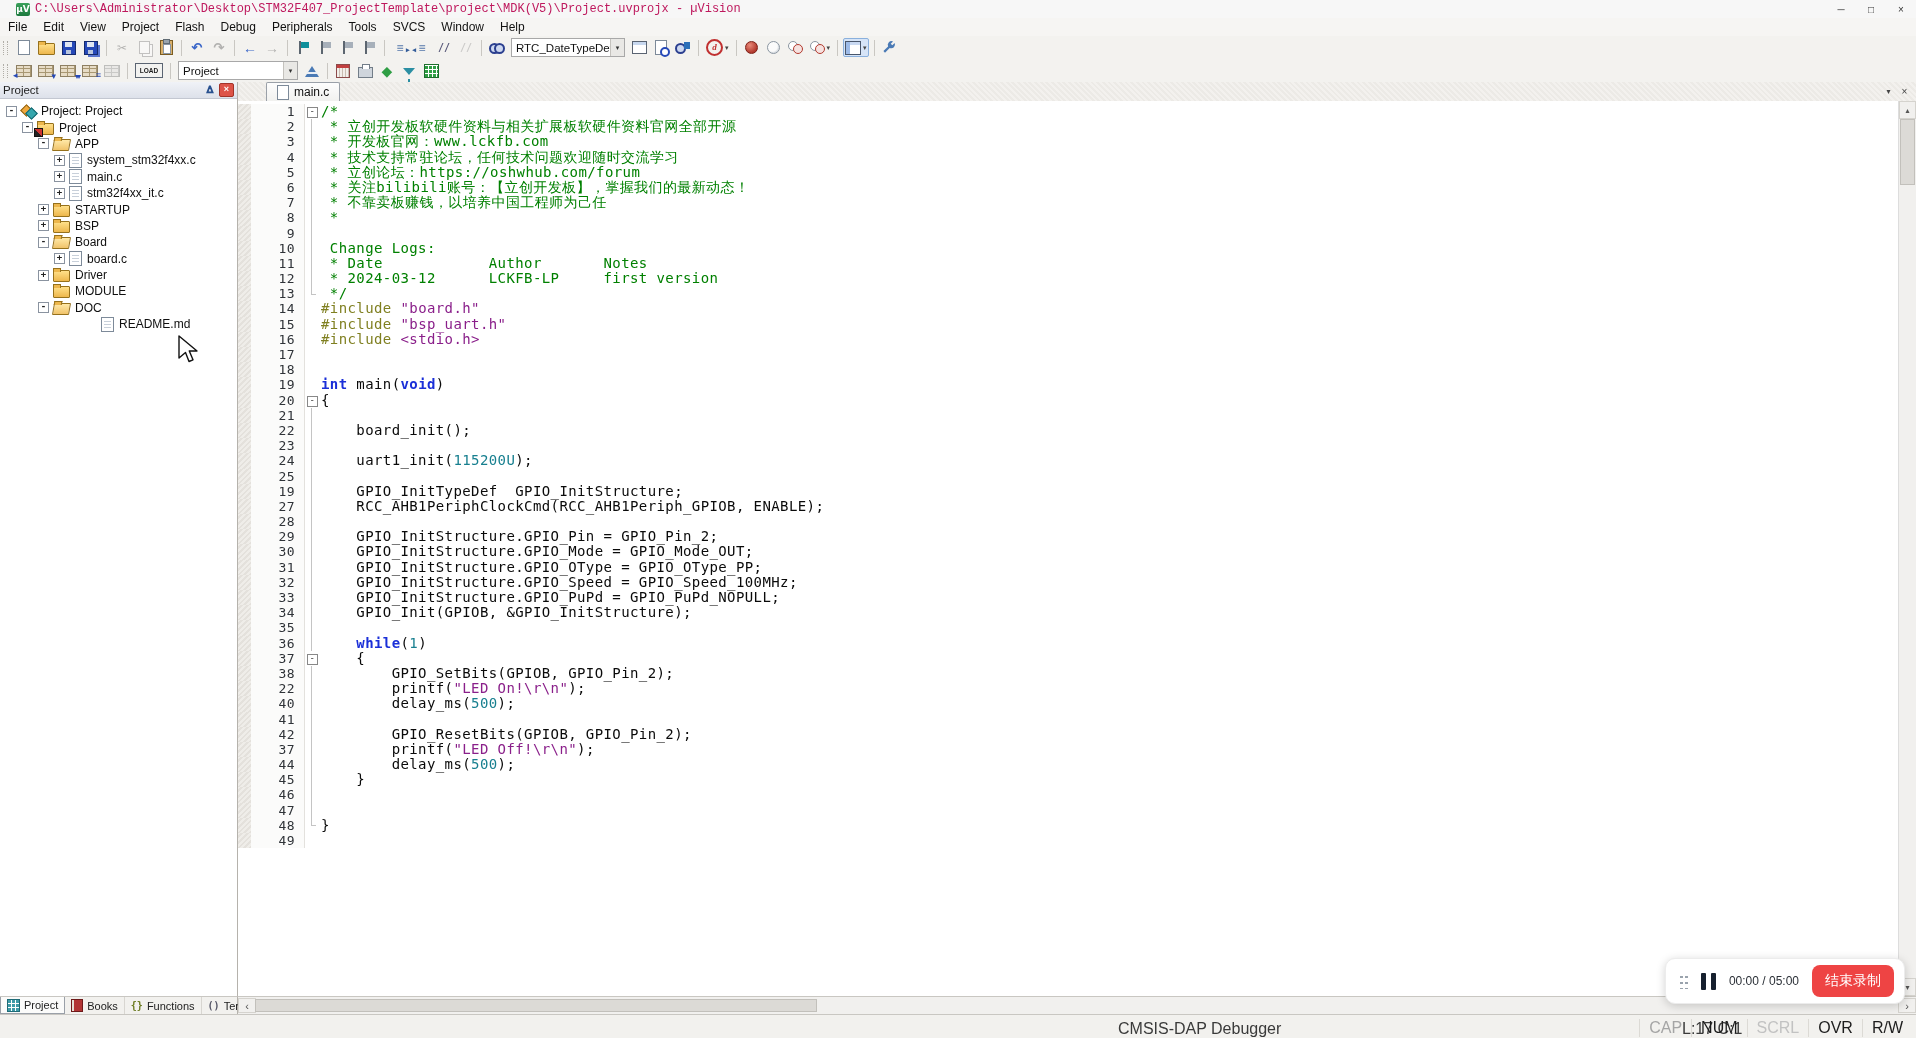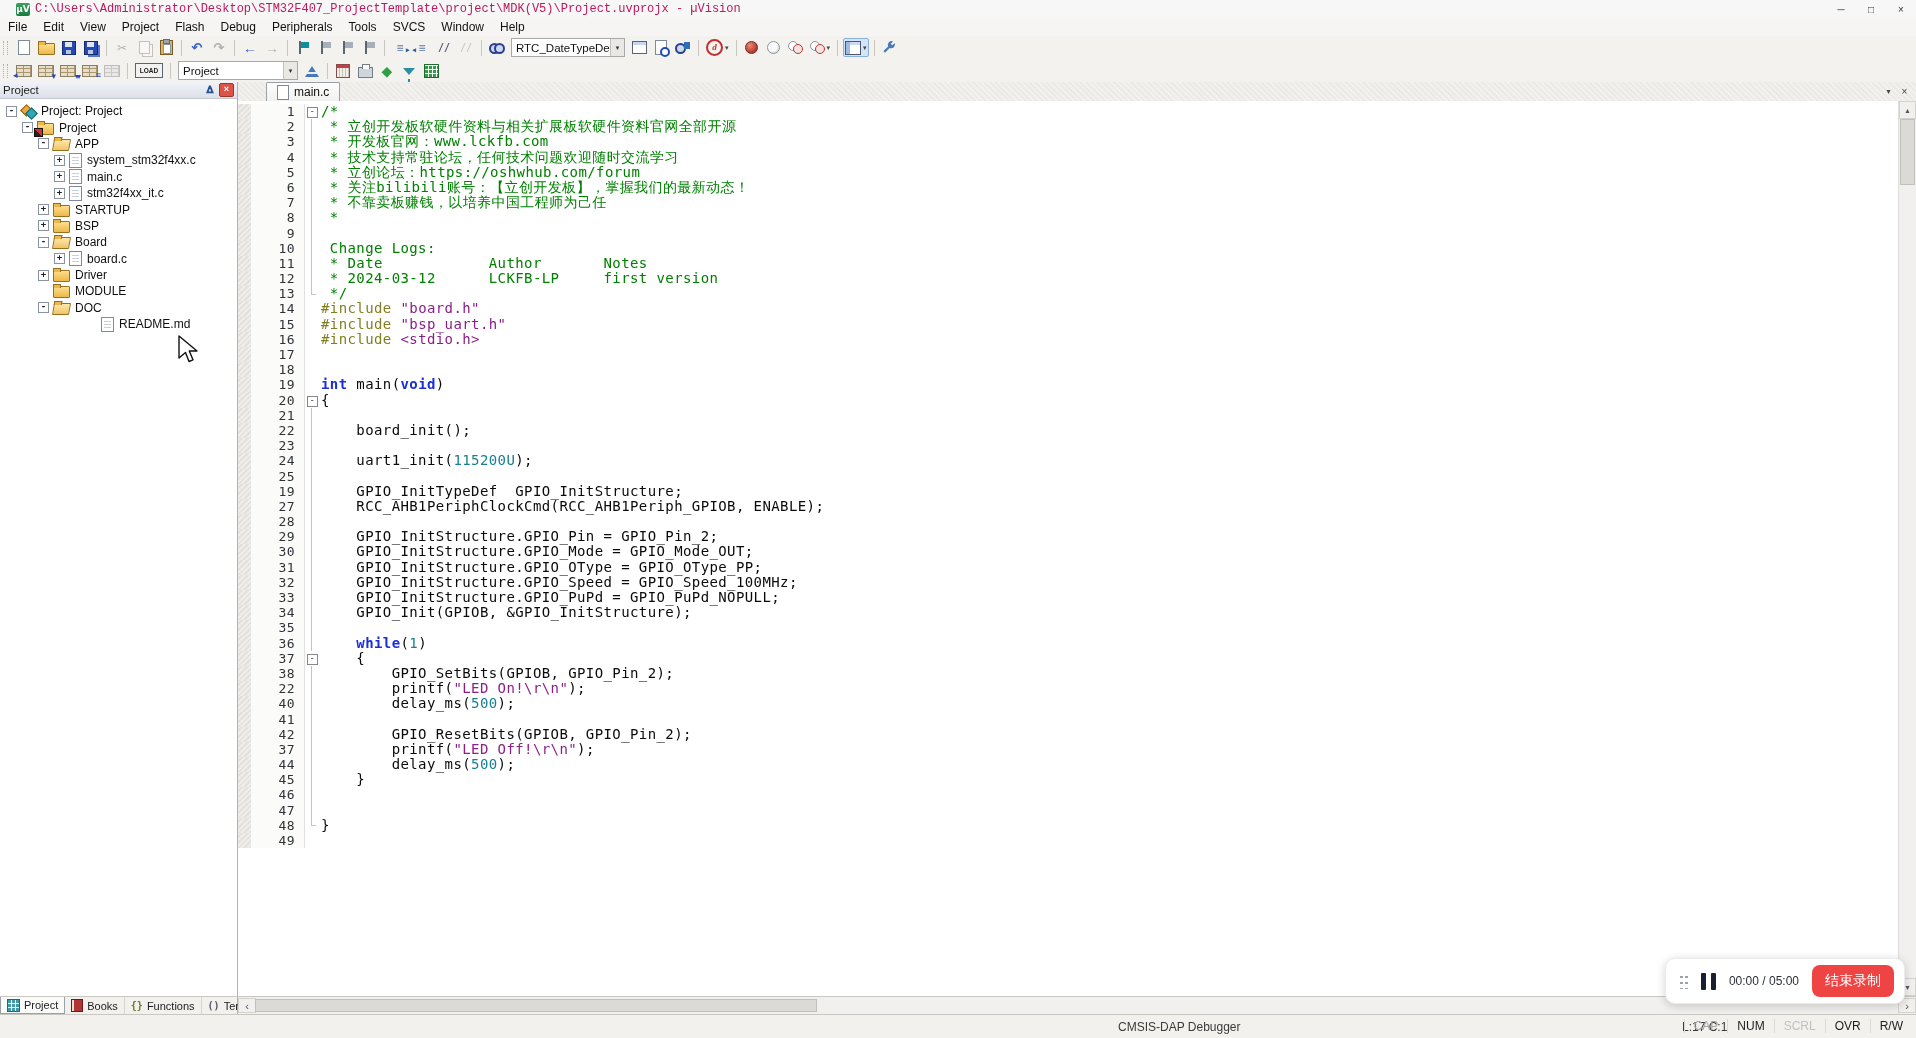--- a/index.html
+++ b/index.html
@@ -190,21 +190,21 @@
   .bt-books{width:10px;height:11px;background:#b23434;border:1px solid #6e1a1a;box-shadow:inset 2px 0 0 #e6e0d6;}
   .bt-glyph{font:bold 10px/11px "DejaVu Sans Mono",monospace;color:#6b7a1f;}
   .bt-glyph.gray{color:#556;}
   #hscroll{flex:1;background:#f1f0ee;border-top:1px solid #c9c7c2;position:relative;}
   .ha{position:absolute;top:1px;bottom:1px;width:16px;display:flex;align-items:center;justify-content:center;
       color:#555;font-size:11px;background:#f1f0ee;border:1px solid #d5d3ce;}
   .ha.left{left:0;} .ha.right{right:0;}
   .hthumb{position:absolute;left:17px;top:2px;bottom:2px;width:560px;background:#dcdad6;border:1px solid #c2c0bb;}
   
   #statusbar{position:absolute;left:0;right:0;top:1014px;height:24px;background:#f2f1ee;
-             border-top:1px solid #c9c7c2;font-size:12px;color:#3a3a3a;}
+             border-top:1px solid #c9c7c2;font-size:16px;color:#3a3a3a;}
   #sbdebug{position:absolute;left:1118px;top:5px;}
   #sbpos{position:absolute;left:1682px;top:5px;}
   #sbflags{position:absolute;right:4px;top:4px;display:flex;text-align:center;}
   #sbflags span{padding:0 9px;border-left:1px solid #dcdad5;}
   #sbflags .on{color:#1d1d1d;} #sbflags .dim{color:#a5a5a5;} #sbflags .off{color:#c2c2c2;}
   
   #recorder{position:absolute;right:11px;top:958px;height:44px;border-radius:10px;background:#fff;
             border:1px solid #ececec;box-shadow:0 2px 10px rgba(0,0,0,.18);display:flex;align-items:center;
             gap:13px;padding:0 10px 0 13px;}
   .rec-drag{width:9px;height:15px;

